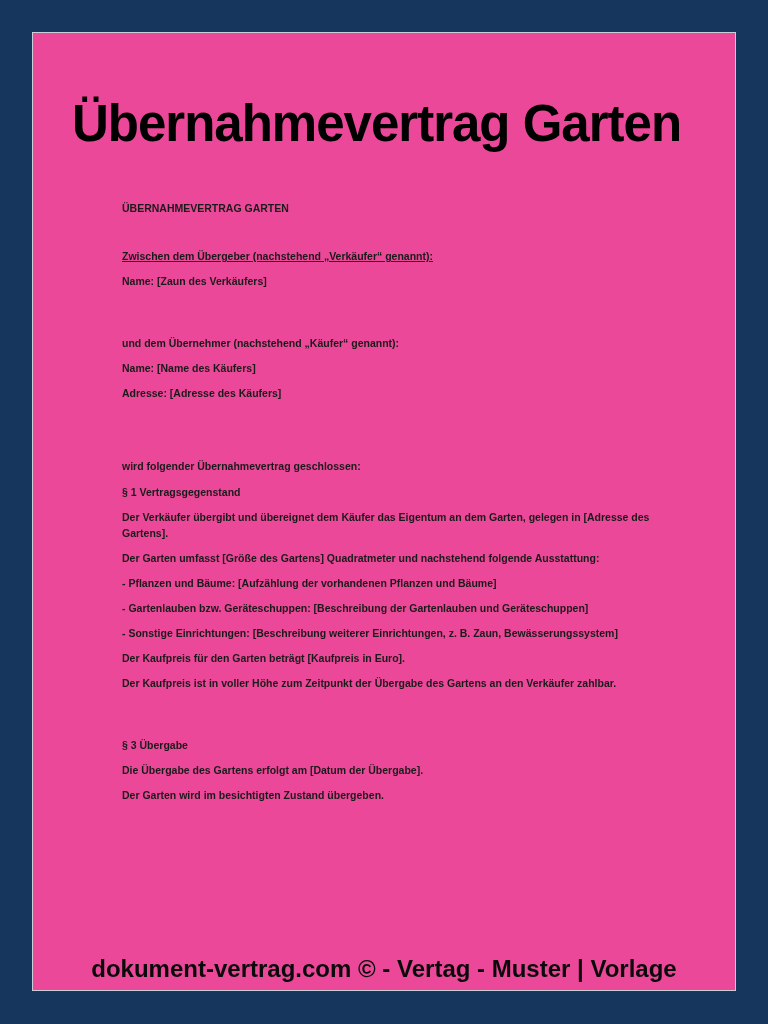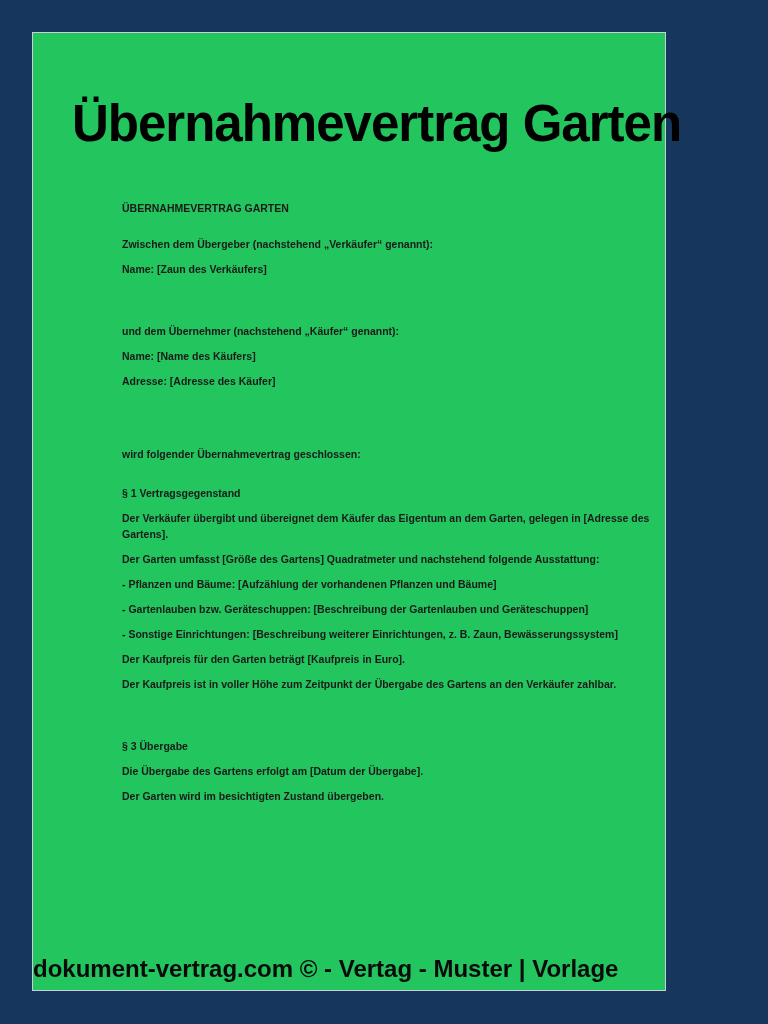--- a/index.html
+++ b/index.html
@@ -8,23 +8,23 @@
     height: 1024px;
     position: relative;
     background: #16365e;
     overflow: hidden;
     font-family: "Liberation Sans", sans-serif;
   }
   .page {
     position: absolute;
     left: 33px;
     top: 33px;
-    width: 632px;
+    width: 702px;
     height: 957px;
-    background: #22c55e;
+    background: #ec4899;
     box-shadow: 0 0 0 1px #c9cfd8;
     box-sizing: border-box;
   }
   .title {
     margin: 62px 0 0 39px;
     font-size: 51px;
     line-height: 58px;
     font-weight: 700;
     letter-spacing: -1px;
     color: #000000;
@@ -33,50 +33,50 @@
   .doc {
     margin: 47px 0 0 89px;
     width: 560px;
     font-size: 10.5px;
     line-height: 16px;
     font-weight: 700;
     color: #1a1a1a;
   }
   .doc p { margin: 9px 0 0 0; }
   .doc p:first-child { margin-top: 0; }
-  .doc p.gap-md  { margin-top: 20px; }
-  .doc p.gap-sec { margin-top: 23px; }
+  .doc p.gap-md  { margin-top: 32px; text-decoration: underline; }
+  .doc p.gap-sec { margin-top: 10px; }
   .doc p.gap-lg  { margin-top: 57px; }
   .doc p.gap-xl  { margin-top: 46px; }
   .footer {
     position: absolute;
     left: 0;
     right: 0;
     bottom: 7px;
-    text-align: left;
+    text-align: center;
     font-size: 24px;
     font-weight: 700;
     color: #0a0a0a;
     white-space: nowrap;
   }
 </style>
 </head>
 <body>
 
 <div class="page">
 
   <h1 class="title">Übernahmevertrag Garten</h1>
 
   <div class="doc">
     <p>ÜBERNAHMEVERTRAG GARTEN</p>
     <p class="gap-md">Zwischen dem Übergeber (nachstehend „Verkäufer“ genannt):</p>
     <p>Name: [Zaun des Verkäufers]</p>
     <p class="gap-xl">und dem Übernehmer (nachstehend „Käufer“ genannt):</p>
     <p>Name: [Name des Käufers]</p>
-    <p>Adresse: [Adresse des Käufer]</p>
+    <p>Adresse: [Adresse des Käufers]</p>
     <p class="gap-lg">wird folgender Übernahmevertrag geschlossen:</p>
     <p class="gap-sec">§ 1 Vertragsgegenstand</p>
     <p>Der Verkäufer übergibt und übereignet dem Käufer das Eigentum an dem Garten, gelegen in [Adresse des Gartens].</p>
     <p>Der Garten umfasst [Größe des Gartens] Quadratmeter und nachstehend folgende Ausstattung:</p>
     <p>- Pflanzen und Bäume: [Aufzählung der vorhandenen Pflanzen und Bäume]</p>
     <p>- Gartenlauben bzw. Geräteschuppen: [Beschreibung der Gartenlauben und Geräteschuppen]</p>
     <p>- Sonstige Einrichtungen: [Beschreibung weiterer Einrichtungen, z. B. Zaun, Bewässerungssystem]</p>
     <p>Der Kaufpreis für den Garten beträgt [Kaufpreis in Euro].</p>
     <p>Der Kaufpreis ist in voller Höhe zum Zeitpunkt der Übergabe des Gartens an den Verkäufer zahlbar.</p>
     <p class="gap-xl">§ 3 Übergabe</p>

